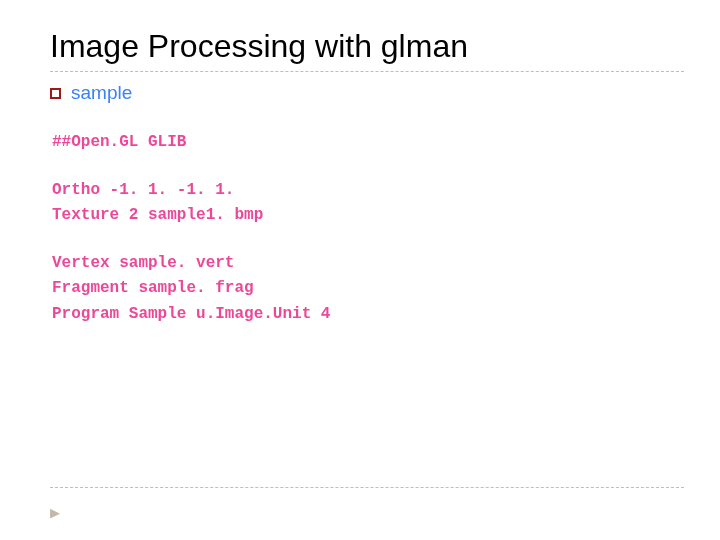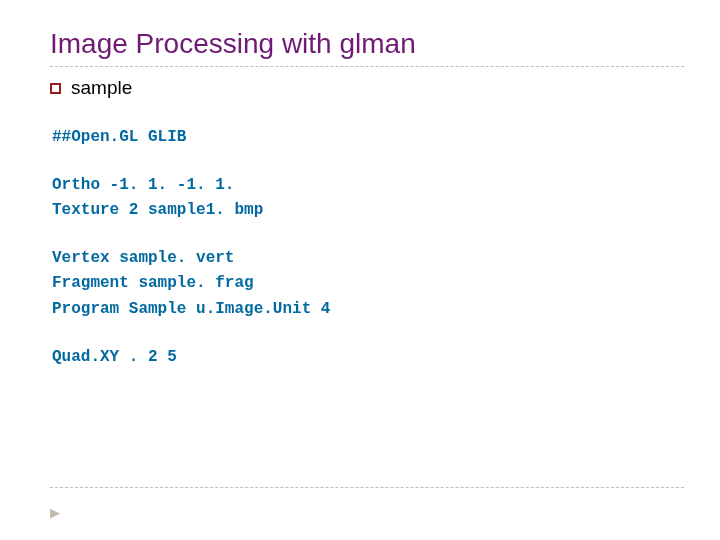--- a/index.html
+++ b/index.html
@@ -12,51 +12,51 @@
     color: #333;
   }
   .slide {
     box-sizing: border-box;
     width: 720px;
     height: 540px;
     padding: 28px 36px 20px 50px;
     position: relative;
   }
   .title {
-    font-size: 28px;
+    font-size: 32px;
     font-weight: 400;
-    color: #701a75;
+    color: #000000;
     margin: 0 0 6px 0;
   }
   .divider {
     border: none;
     border-top: 1px dashed #bdbdbd;
     margin: 4px 0 10px 0;
   }
   .subline {
     font-size: 19px;
-    color: #000000;
+    color: #3b82f6;
     margin: 8px 0 26px 0;
     display: flex;
     align-items: center;
     gap: 6px;
   }
   .sq-bullet {
     display: inline-block;
     width: 11px;
     height: 11px;
     border: 2px solid #9b1b1b;
     box-sizing: border-box;
     margin-right: 4px;
   }
   .code {
     font-family: "Courier New", Courier, monospace;
     font-size: 16px;
     font-weight: bold;
-    color: #0369a1;
+    color: #ec4899;
     line-height: 1.6;
     white-space: pre;
     margin-left: 2px;
   }
   .block { margin-bottom: 22px; }
   .footer-divider {
     border: none;
     border-top: 1px dashed #bdbdbd;
     position: absolute;
     left: 50px;
@@ -87,18 +87,17 @@
 
   <div class="code block">##Open.GL GLIB</div>
 
   <div class="code block">Ortho -1. 1. -1. 1.
 Texture 2 sample1. bmp</div>
 
   <div class="code block">Vertex sample. vert
 Fragment sample. frag
 Program Sample u.Image.Unit 4</div>
 
-  <div class="code block">Quad.XY . 2 5</div>
 
   <hr class="footer-divider">
   <div class="footer-arrow">▶</div>
 
 </div>
 
 </body></html>

